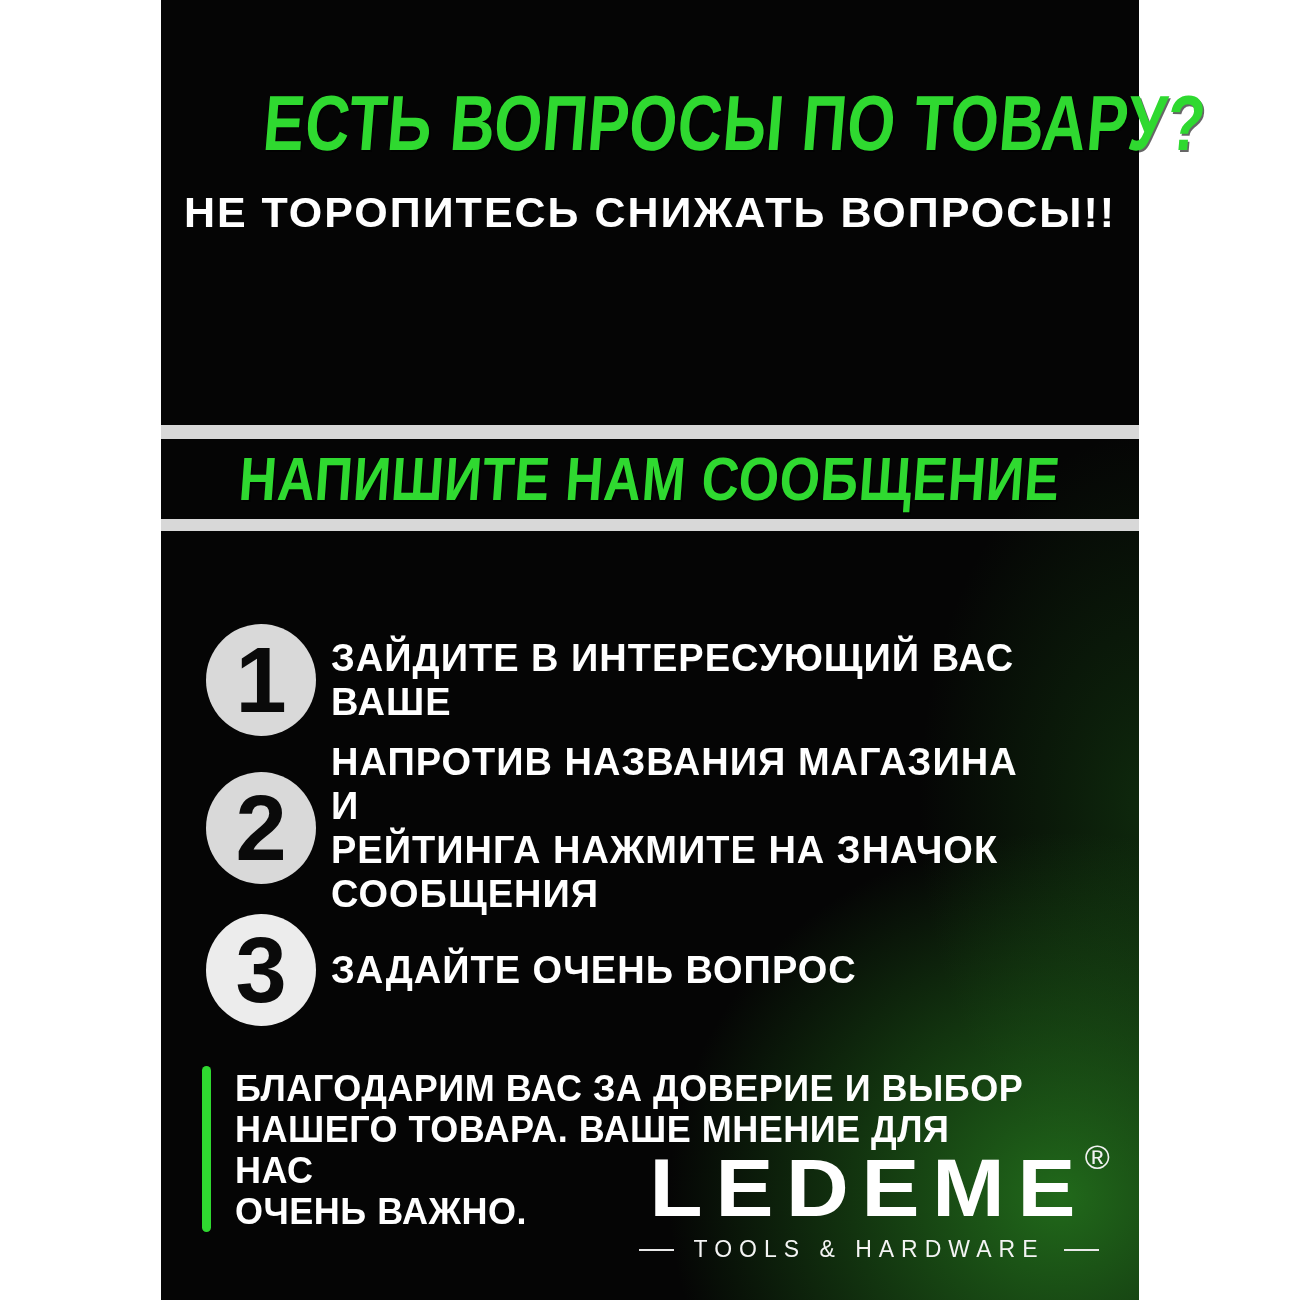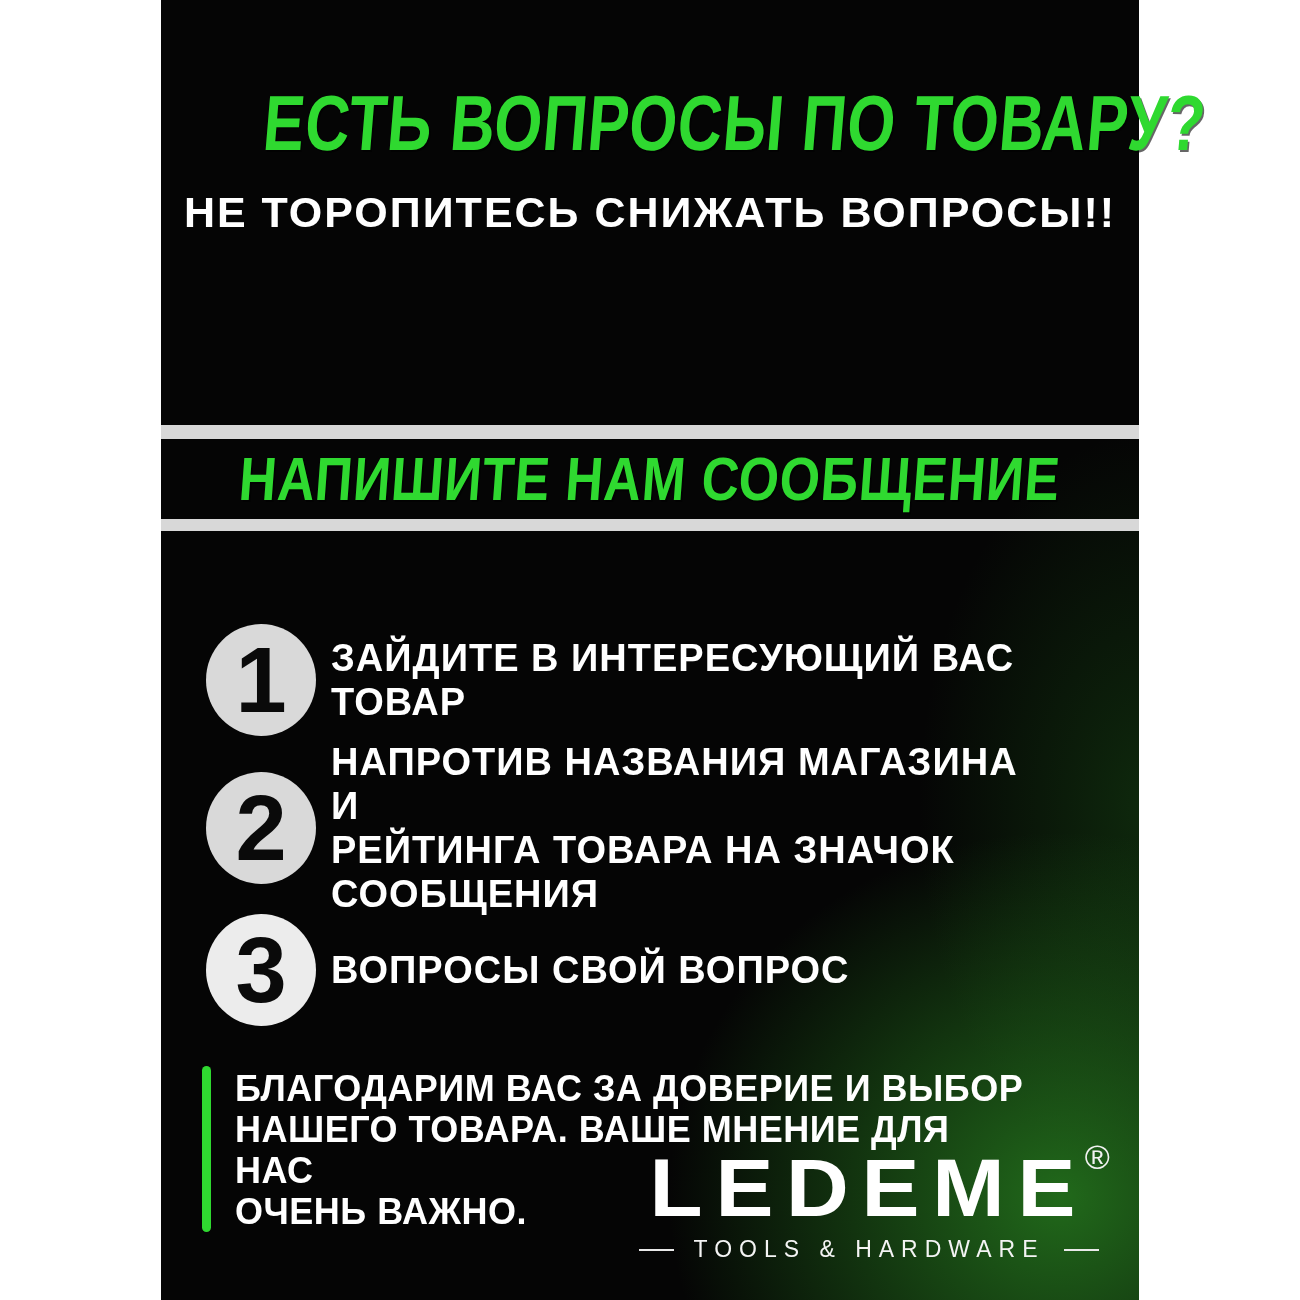--- a/index.html
+++ b/index.html
@@ -132,37 +132,37 @@
     <div class="band">
       <span class="band-label">НАПИШИТЕ НАМ СООБЩЕНИЕ</span>
     </div>
     <div class="stripe stripe-bottom"></div>
 
     <div class="step step-1">
       <div class="step-circle">
         <span>1</span>
       </div>
       <div class="step-text">ЗАЙДИТЕ В ИНТЕРЕСУЮЩИЙ ВАС
-ТОВАР</div>
+ВАШЕ</div>
     </div>
 
     <div class="step step-2">
       <div class="step-circle">
         <span>2</span>
       </div>
       <div class="step-text">НАПРОТИВ НАЗВАНИЯ МАГАЗИНА И
-РЕЙТИНГА ТОВАРА НА ЗНАЧОК
+РЕЙТИНГА НАЖМИТЕ НА ЗНАЧОК
 СООБЩЕНИЯ</div>
     </div>
 
     <div class="step step-3">
       <div class="step-circle">
         <span>3</span>
       </div>
-      <div class="step-text">ВОПРОСЫ СВОЙ ВОПРОС</div>
+      <div class="step-text">ЗАДАЙТЕ ОЧЕНЬ ВОПРОС</div>
     </div>
 
     <div class="footer-note">
       <div class="accent-bar"></div>
       <p class="note-text">БЛАГОДАРИМ ВАС ЗА ДОВЕРИЕ И ВЫБОР
 НАШЕГО ТОВАРА. ВАШЕ МНЕНИЕ ДЛЯ НАС
 ОЧЕНЬ ВАЖНО.</p>
     </div>
 
     <div class="logo">

